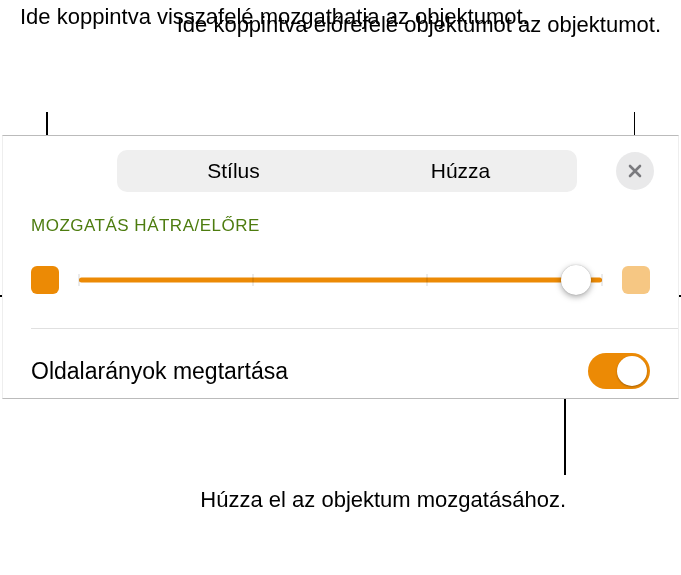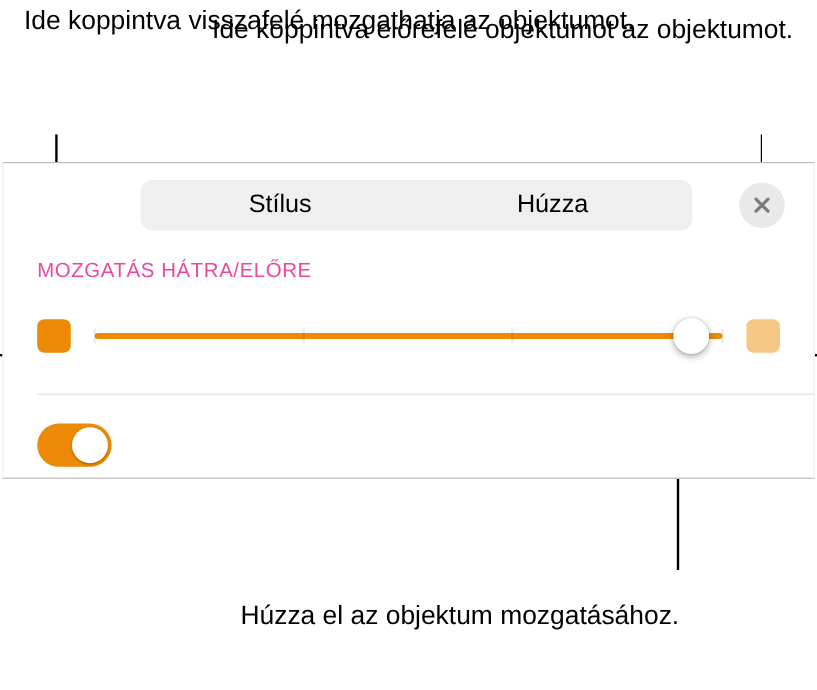--- a/index.html
+++ b/index.html
@@ -14,21 +14,21 @@
 
     .callout {
       position: absolute;
       font-size: 22px;
       line-height: 1.35;
       color: #000;
     }
     .callout-left { left: 20px; top: 2px; text-align: left; }
     .callout-right { right: 20px; top: 10px; text-align: right; }
     .callout-bottom {
-      right: 115px; top: 498px; text-align: right;
+      right: 115px; top: 485px; text-align: right;
     }
 
     .callout-line {
       position: absolute;
       background: #000;
     }
     .line-left-v { left: 46px; top: 112px; width: 1.5px; height: 185px; }
     .line-left-h { left: 0; top: 295px; width: 46px; height: 1.5px; }
     .line-right-v { right: 46px; top: 112px; width: 1.5px; height: 185px; }
     .line-right-h { right: 0; top: 295px; width: 46px; height: 1.5px; }
@@ -90,21 +90,21 @@
       align-items: center;
       justify-content: center;
       margin-left: auto;
       cursor: pointer;
     }
     .close-btn svg { width: 16px; height: 16px; }
 
     .section-label {
       font-size: 17px;
       letter-spacing: 0.5px;
-      color: #ec4899;
+      color: #4d7c0f;
       text-transform: uppercase;
       margin-bottom: 30px;
       margin-left: 4px;
     }
 
     .slider-row {
       display: flex;
       align-items: center;
       gap: 20px;
       padding: 0 4px;
@@ -231,18 +231,19 @@
       <div class="tick tick3"></div>
       <div class="tick tick4"></div>
       <div class="thumb"></div>
     </div>
     <div class="end-btn end-front"></div>
   </div>
 
   <div class="divider"></div>
 
   <div class="toggle-row">
+    <div class="toggle-label">Oldalarányok megtartása</div>
     <div class="toggle">
       <div class="toggle-knob"></div>
     </div>
   </div>
 
 </div>
 
 </body></html>

